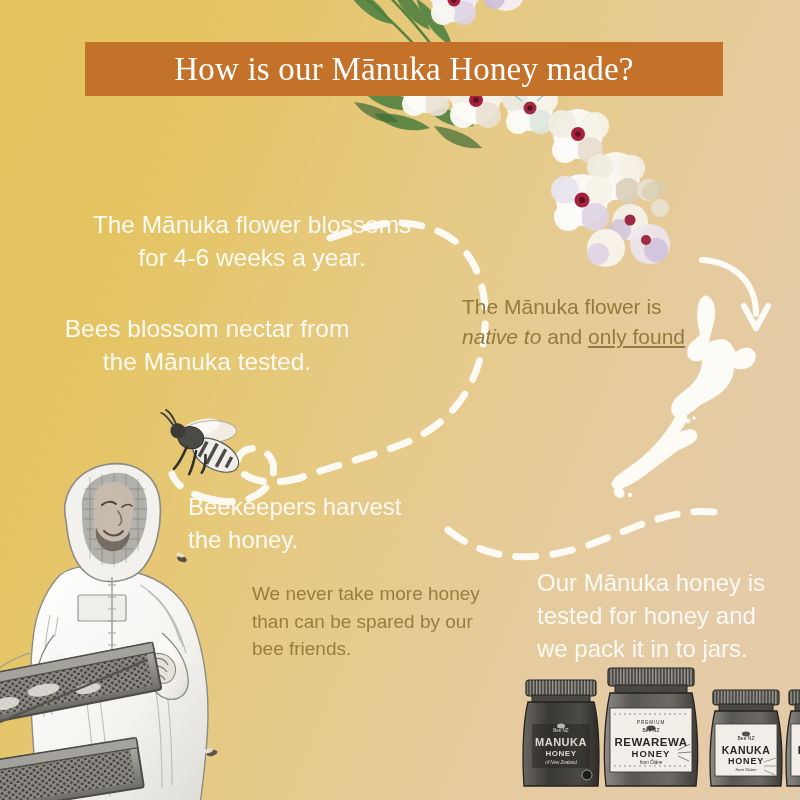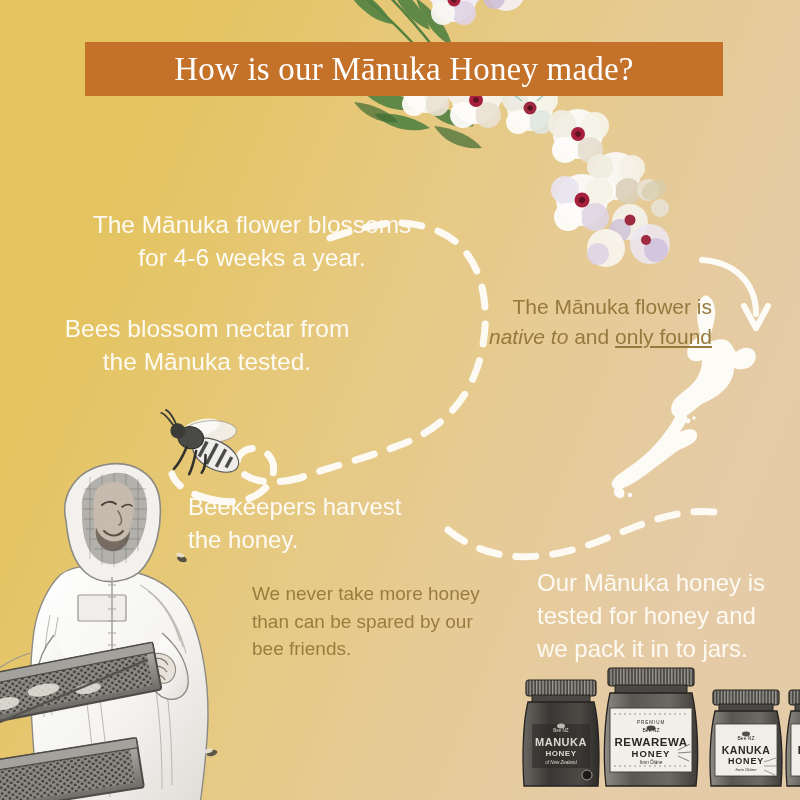--- a/index.html
+++ b/index.html
@@ -26,21 +26,21 @@
 
   
   .tblock{position:absolute;z-index:30;}
   .light{color:#fdfaf3;font-size:24.5px;line-height:1.35;text-align:center;}
   .dark{color:#96793d;font-size:21px;line-height:1.42;}
   .dark2{color:#9a7c3f;font-size:19px;line-height:1.45;}
   .lightleft{color:#fdfaf3;font-size:24px;line-height:1.38;text-align:left;}
 
   #txt-blossom{left:52px;top:168px;width:400px;margin-top:40px;}
   #txt-nectar{left:22px;top:312px;width:370px;}
-  #txt-native{left:462px;top:292px;width:250px;text-align:right;}
+  #txt-native{left:462px;top:292px;width:250px;}
   #txt-harvest{left:188px;top:490px;width:290px;}
   #txt-spared{left:252px;top:580px;width:260px;}
   #txt-jars{left:537px;top:566px;width:250px;}
 
   .ital{font-style:italic;}
   .und{text-decoration:underline;text-underline-offset:2px;margin-top:24px;}
 
   
   .art{position:absolute;pointer-events:none;}
   #flower-art{left:330px;top:-24px;width:400px;height:320px;z-index:20;}

